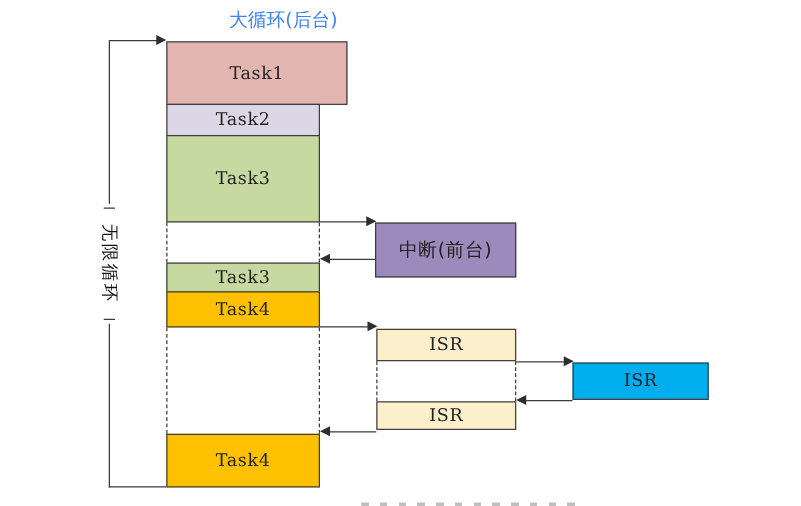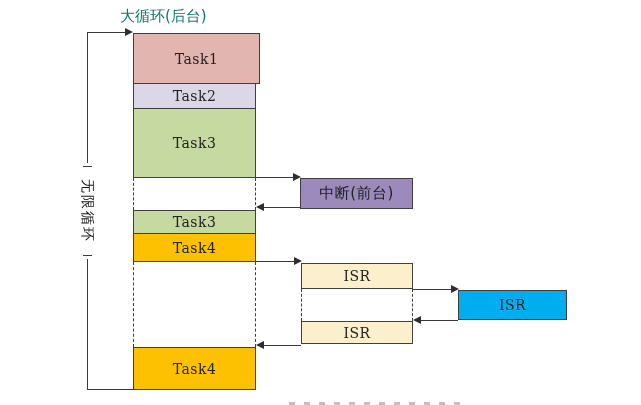--- a/index.html
+++ b/index.html
@@ -7,21 +7,21 @@
     position:relative; width:641px; height:405px; background:#ffffff;
     font-family:"DejaVu Serif","Liberation Serif",serif; overflow:hidden;
   }
   .box{
     position:absolute; box-sizing:border-box;
     border:1.5px solid #3f3f3f;
     display:flex; align-items:center; justify-content:center;
     font-size:14px; color:#222; letter-spacing:0.5px;
   }
   .lbl{
-    position:absolute; text-align:left; color:#0f766e;
+    position:absolute; text-align:right; color:#3b82f6;
     font-size:15px; font-family:"DejaVu Sans","Liberation Sans",sans-serif;
     white-space:nowrap;
   }
   .hline{position:absolute; height:0; border-top:1.6px solid #3a3a3a;}
   .vline{position:absolute; width:0; border-left:1.6px solid #3a3a3a;}
   .vdash{position:absolute; width:0; border-left:1.5px dashed #3c3c3c;}
   .tri-r{
     position:absolute; width:0; height:0;
     border-top:4.5px solid transparent; border-bottom:4.5px solid transparent;
     border-left:8px solid #2e2e2e;
@@ -40,28 +40,28 @@
     font-size:14px; color:#111; letter-spacing:2px;
     font-family:"DejaVu Sans","Liberation Sans",sans-serif;
   }
   .tick{position:absolute; width:9px; height:0; border-top:1.6px solid #3a3a3a;}
   .caption-remnant{
     position:absolute; left:289px; top:402px; width:172px; height:3px;
     background:repeating-linear-gradient(90deg,#8a8a8a 0 6px,transparent 6px 15px);
     opacity:.55;
   }
   
-  #b-task1 {left:133px; top:33px;  width:127px; height:51px;}
+  #b-task1 {left:133px; top:33px;  width:145px; height:51px;}
   #b-task2 {left:133px; top:83px;  width:123px; height:26px;}
   #b-task3a{left:133px; top:108px; width:123px; height:70px;}
   #b-task3b{left:133px; top:210px; width:123px; height:24px;}
   #b-task4a{left:133px; top:233px; width:123px; height:29px;}
   #b-task4b{left:133px; top:347px; width:123px; height:43px;}
   
-  #b-intr  {left:300px; top:178px; width:113px; height:31px;}
+  #b-intr  {left:300px; top:178px; width:113px; height:44px;}
   #b-isr1  {left:301px; top:263px; width:112px; height:26px;}
   #b-isr2  {left:301px; top:321px; width:112px; height:23px;}
   #b-isrn  {left:458px; top:290px; width:109px; height:30px;}
 </style>
 </head>
 <body>
 
 <div id="stage">
 
   <div class="lbl" style="left:120px; top:7px; width:150px;">大循环(后台)</div>

